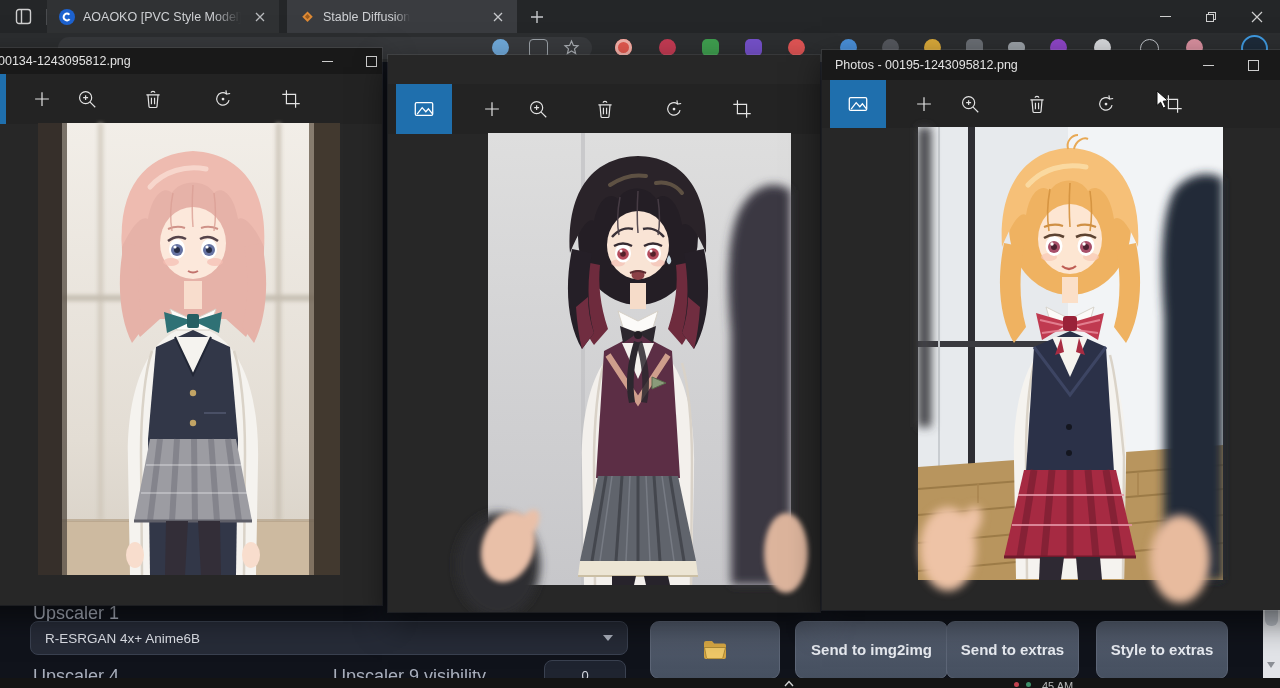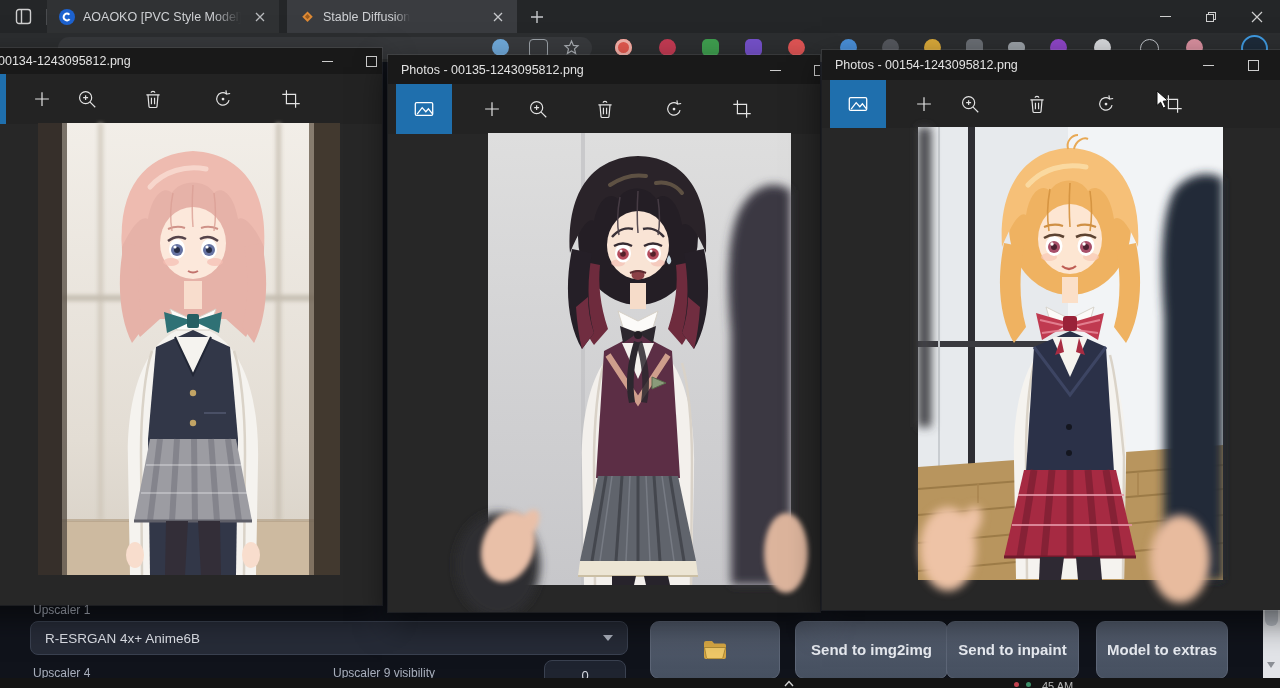--- a/index.html
+++ b/index.html
@@ -25,21 +25,21 @@
   .favicon{width:16px;height:16px;border-radius:50%;flex:0 0 16px;display:flex;align-items:center;justify-content:center;}
 
   .btoolbar{left:0;top:33px;width:1280px;height:29px;background:#2c2e30;}
   .addressbar{left:58px;top:4px;width:534px;height:22px;background:#37393c;border-radius:12px;}
   .ext{top:6px;width:17px;height:17px;border-radius:5px;}
   .ext.round{border-radius:50%;}
   .profile{left:1241px;top:2px;width:23px;height:23px;border-radius:50%;border:2.5px solid #3f9ae0;background:#1d2b3a;}
 
   
   .page{left:0;top:62px;width:1280px;height:626px;background:#10131b;}
-  .sd-label{font-size:12px;color:#a8aebb;}
+  .sd-label{font-size:18px;color:#a8aebb;}
   .dropdown{left:30px;top:621px;width:598px;height:34px;background:#262b37;border:1px solid #3a4150;border-radius:8px;
     display:flex;align-items:center;padding:0 14px;box-sizing:border-box;}
   .dropdown .val{font-size:13.5px;color:#dcdfe6;}
   .caret{margin-left:auto;width:0;height:0;border-left:5px solid transparent;border-right:5px solid transparent;border-top:6px solid #aeb4c0;}
   .numinput{left:544px;top:660px;width:82px;height:40px;background:#1f2430;border:1px solid #3a4150;border-radius:8px;
     box-sizing:border-box;text-align:center;padding-top:7px;font-size:13px;color:#d6dae2;}
   .sdbtn{top:621px;height:58px;border-radius:9px;background:linear-gradient(180deg,#545d6e,#465060);
     border:1px solid #5d6677;box-sizing:border-box;display:flex;align-items:center;justify-content:center;
     text-align:center;font-size:15px;font-weight:600;color:#e7eaf0;line-height:1.55;padding:0 8px;}
   .scrollbar{left:1263px;top:598px;width:17px;height:82px;background:#e2e4e8;}
@@ -162,22 +162,22 @@
 <div class="abs sd-label" style="left:333px;top:666px">Upscaler 9 visibility</div>
 <div class="abs numinput">0</div>
 
 <div class="abs sdbtn" style="left:650px;width:130px">
   <svg width="24" height="20" viewBox="0 0 24 20">
     <path d="M1,3 q0-2 2-2 h6 l2.2,2.5 h9.8 q2,0 2,2 V17 q0,2 -2,2 H3 q-2,0 -2,-2 Z" fill="#d8a844"></path>
     <path d="M1.5,7.5 h21 l-2.6,10 q-.3,1.2 -1.6,1.2 H5 q-1.3,0 -1.6,-1.2 Z" fill="#f0c968" stroke="#8a6a20" stroke-width=".6"></path>
   </svg>
 </div>
 <div class="abs sdbtn" style="left:795px;width:153px">Send to img2img</div>
-<div class="abs sdbtn" style="left:946px;width:133px">Send to inpaint</div>
-<div class="abs sdbtn" style="left:1096px;width:132px">Model to extras</div>
+<div class="abs sdbtn" style="left:946px;width:133px">Send to extras</div>
+<div class="abs sdbtn" style="left:1096px;width:132px">Style to extras</div>
 
 <div class="abs scrollbar">
   <div class="sb-thumb"></div>
   <div class="sb-down"></div>
 </div>
 
 <div class="abs win" style="left:-58px;top:48px;width:440px;height:557px;z-index:10">
   <div class="abs ptitle" style="height:26px">
     <span class="t" style="left:56px;top:6px">00134-1243095812.png</span>
     <div class="wbtn" style="left:375px;top:3px">
@@ -303,29 +303,20 @@
           <path d="M176,70 C178,84 178,96 176,108"></path>
         </g>
       <path d="M112,64 C126,48 148,42 168,46" stroke="#f7d9cf" stroke-width="5" fill="none" opacity=".9" stroke-linecap="round"></path>
       <path d="M86,120 C78,160 82,196 94,220 L106,204 C98,176 100,144 104,124 Z" fill="#e6b2a8"></path>
       <path d="M224,120 C232,160 228,196 216,220 L204,204 C212,176 210,144 206,124 Z" fill="#e6b2a8"></path>
     </svg>
   </div>
 </div>
 
 <div class="abs win" style="left:388px;top:55px;width:432px;height:557px;z-index:11">
-  <div class="abs ptitle" style="height:29px">
-    <span class="t" style="left:13px;top:8px">Photos - 00135-1243095812.png</span>
-    <div class="wbtn" style="left:377px;top:5px">
-        <div class="glyph-min"></div>
-      </div>
-    <div class="wbtn" style="left:421px;top:5px">
-        <div class="glyph-max"></div>
-      </div>
-  </div>
   <div class="abs ptool" style="top:29px;height:50px">
     <div class="gallery-sel" style="left:8px">
       <svg width="22" height="22" viewBox="0 0 24 24">
           <rect x="2.5" y="5" width="19" height="14" rx="1.5" fill="none" stroke="#fff" stroke-width="1.4"></rect>
           <path d="M4.5,17.5 10,10.5 14,15 16.8,11.8 21,17" fill="none" stroke="#fff" stroke-width="1.4"></path>
         </svg>
     </div>
     <div class="pibtn" style="left:81px">
       <svg width="22" height="22" viewBox="0 0 24 24">
           <path d="M12,4.5 V19.5 M4.5,12 H19.5" stroke="#e3e3e3" stroke-width="1.3"></path>
@@ -451,21 +442,21 @@
         <ellipse cx="20" cy="414" rx="26" ry="36" fill="#e9c0a8" transform="rotate(18 20 414)"></ellipse>
         <ellipse cx="40" cy="392" rx="9" ry="17" fill="#e9c0a8" transform="rotate(30 40 392)"></ellipse>
         <ellipse cx="298" cy="420" rx="22" ry="40" fill="#dcb49c"></ellipse>
       </g>
     </svg>
   </div>
 </div>
 
 <div class="abs win" style="left:822px;top:50px;width:500px;height:560px;z-index:12">
   <div class="abs ptitle" style="height:30px">
-    <span class="t" style="left:13px;top:8px">Photos - 00154-1243095812.png</span>
+    <span class="t" style="left:13px;top:8px">Photos - 00195-1243095812.png</span>
     <div class="wbtn" style="left:376px;top:5px">
         <div class="glyph-min"></div>
       </div>
     <div class="wbtn" style="left:421px;top:5px">
         <div class="glyph-max"></div>
       </div>
 
   </div>
   <div class="abs ptool" style="top:30px;height:48px">
     <div class="gallery-sel" style="left:8px">

